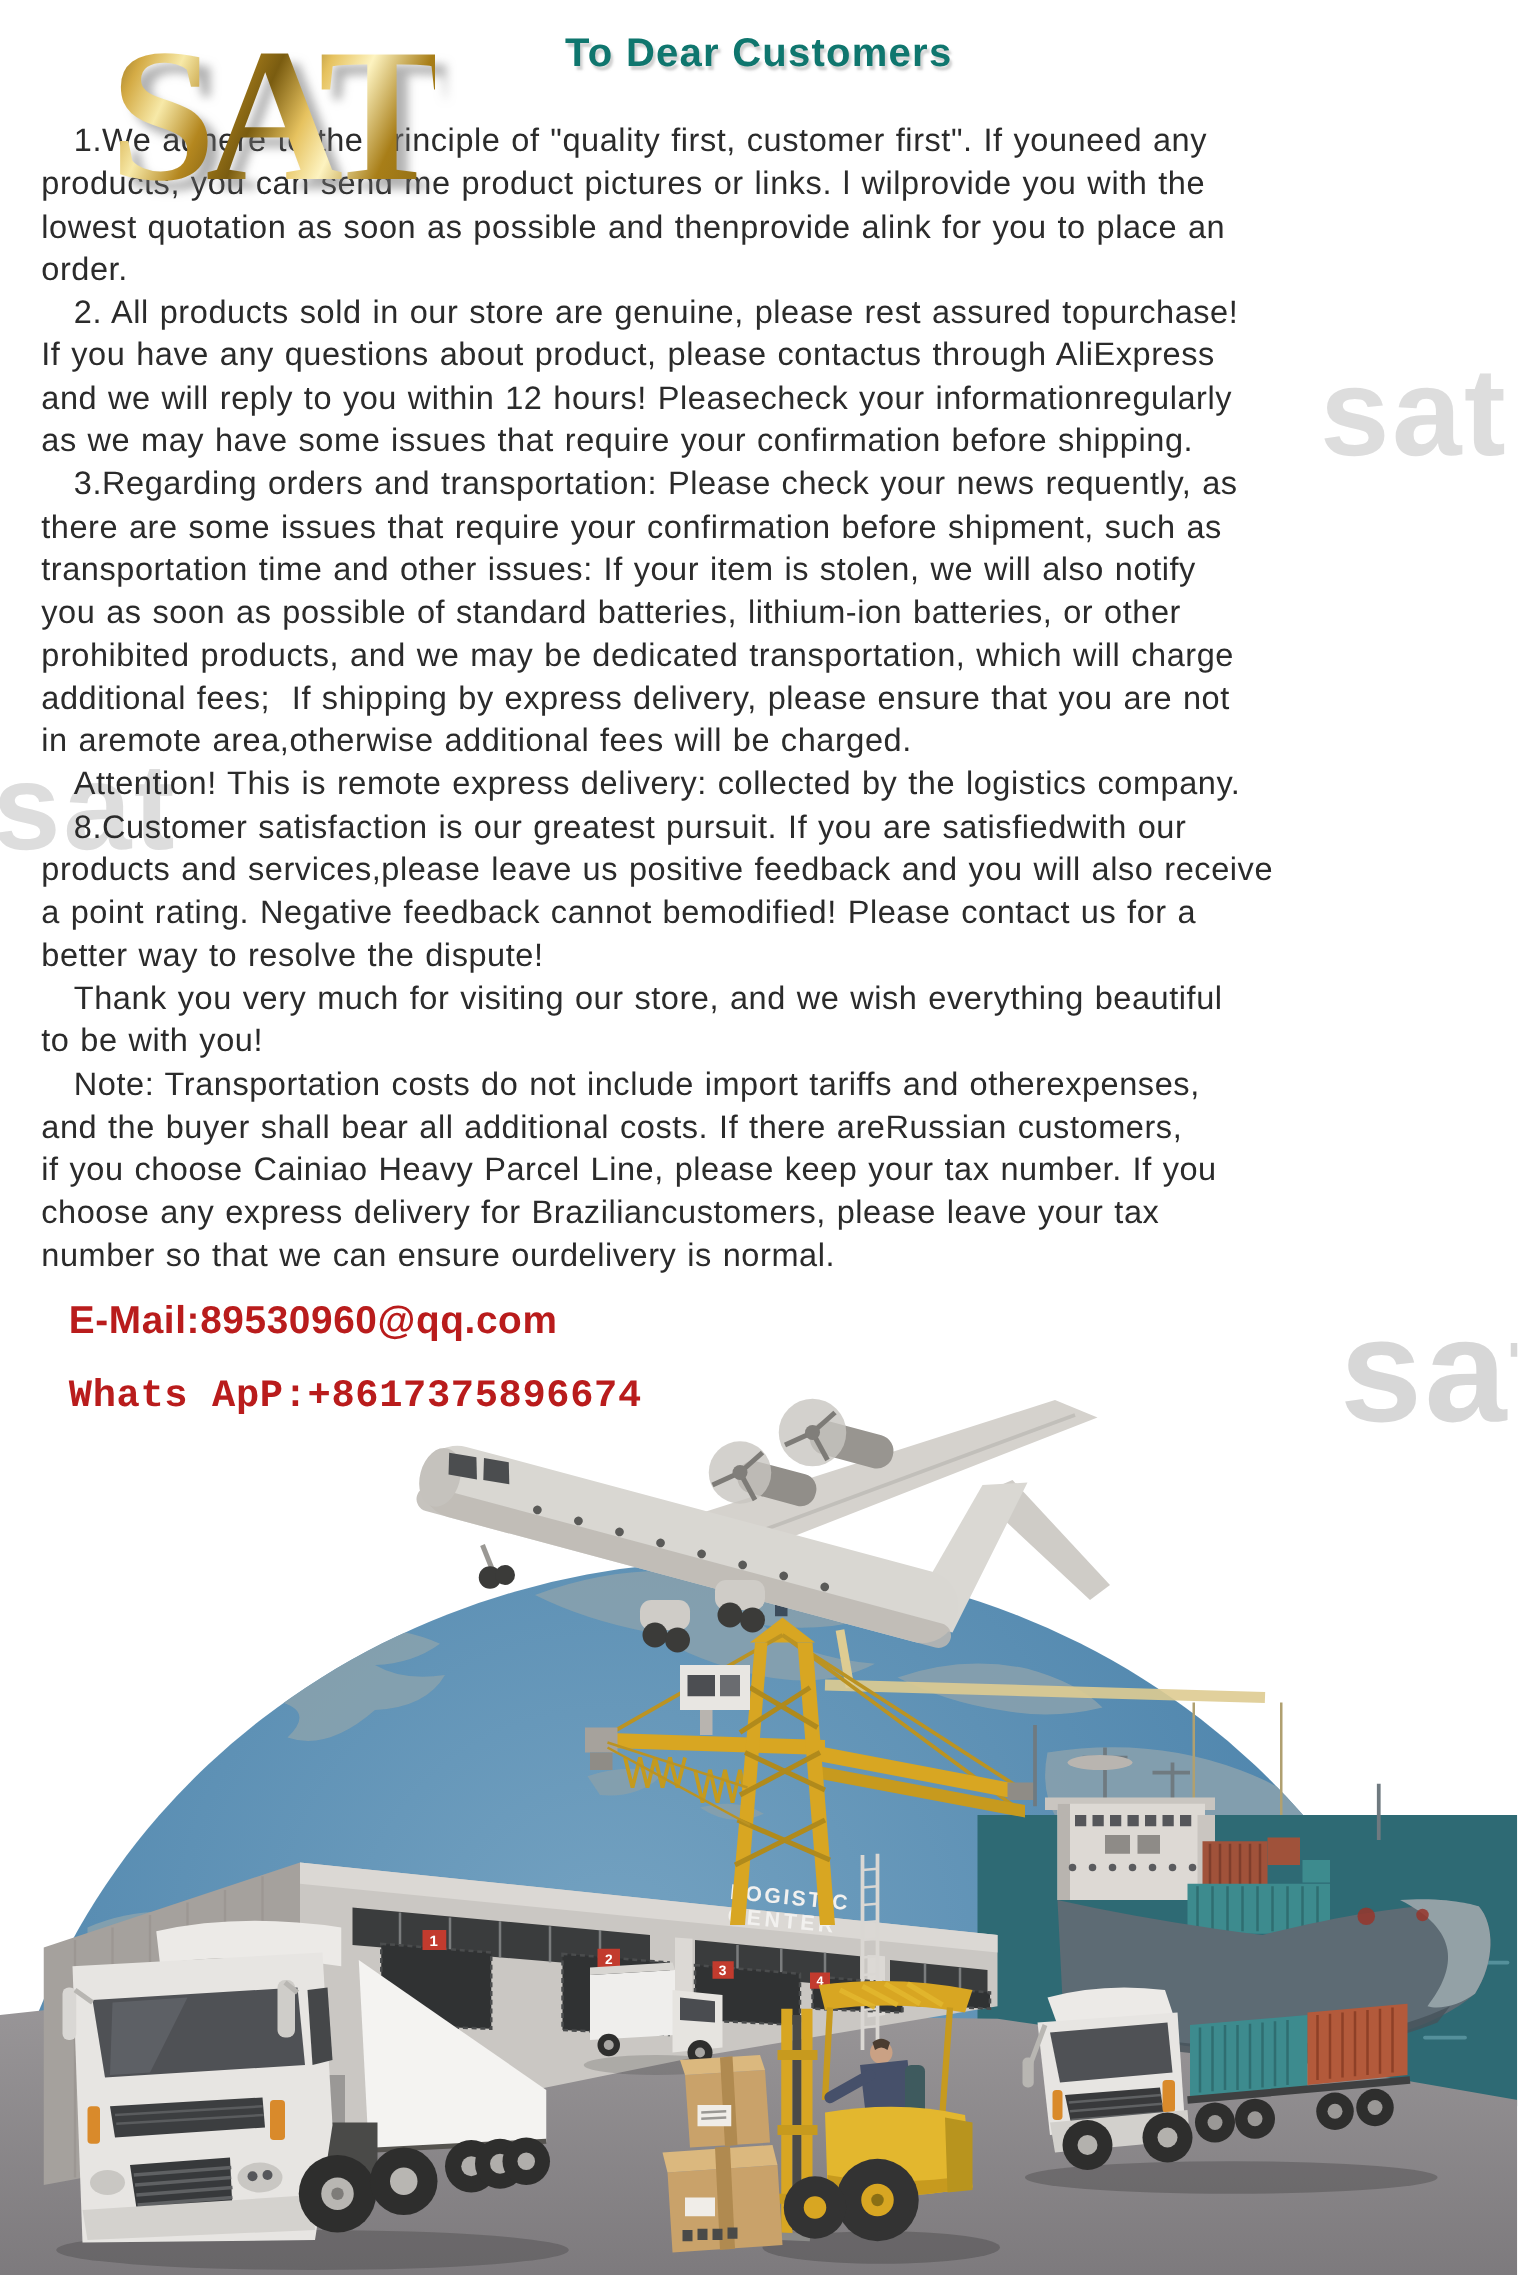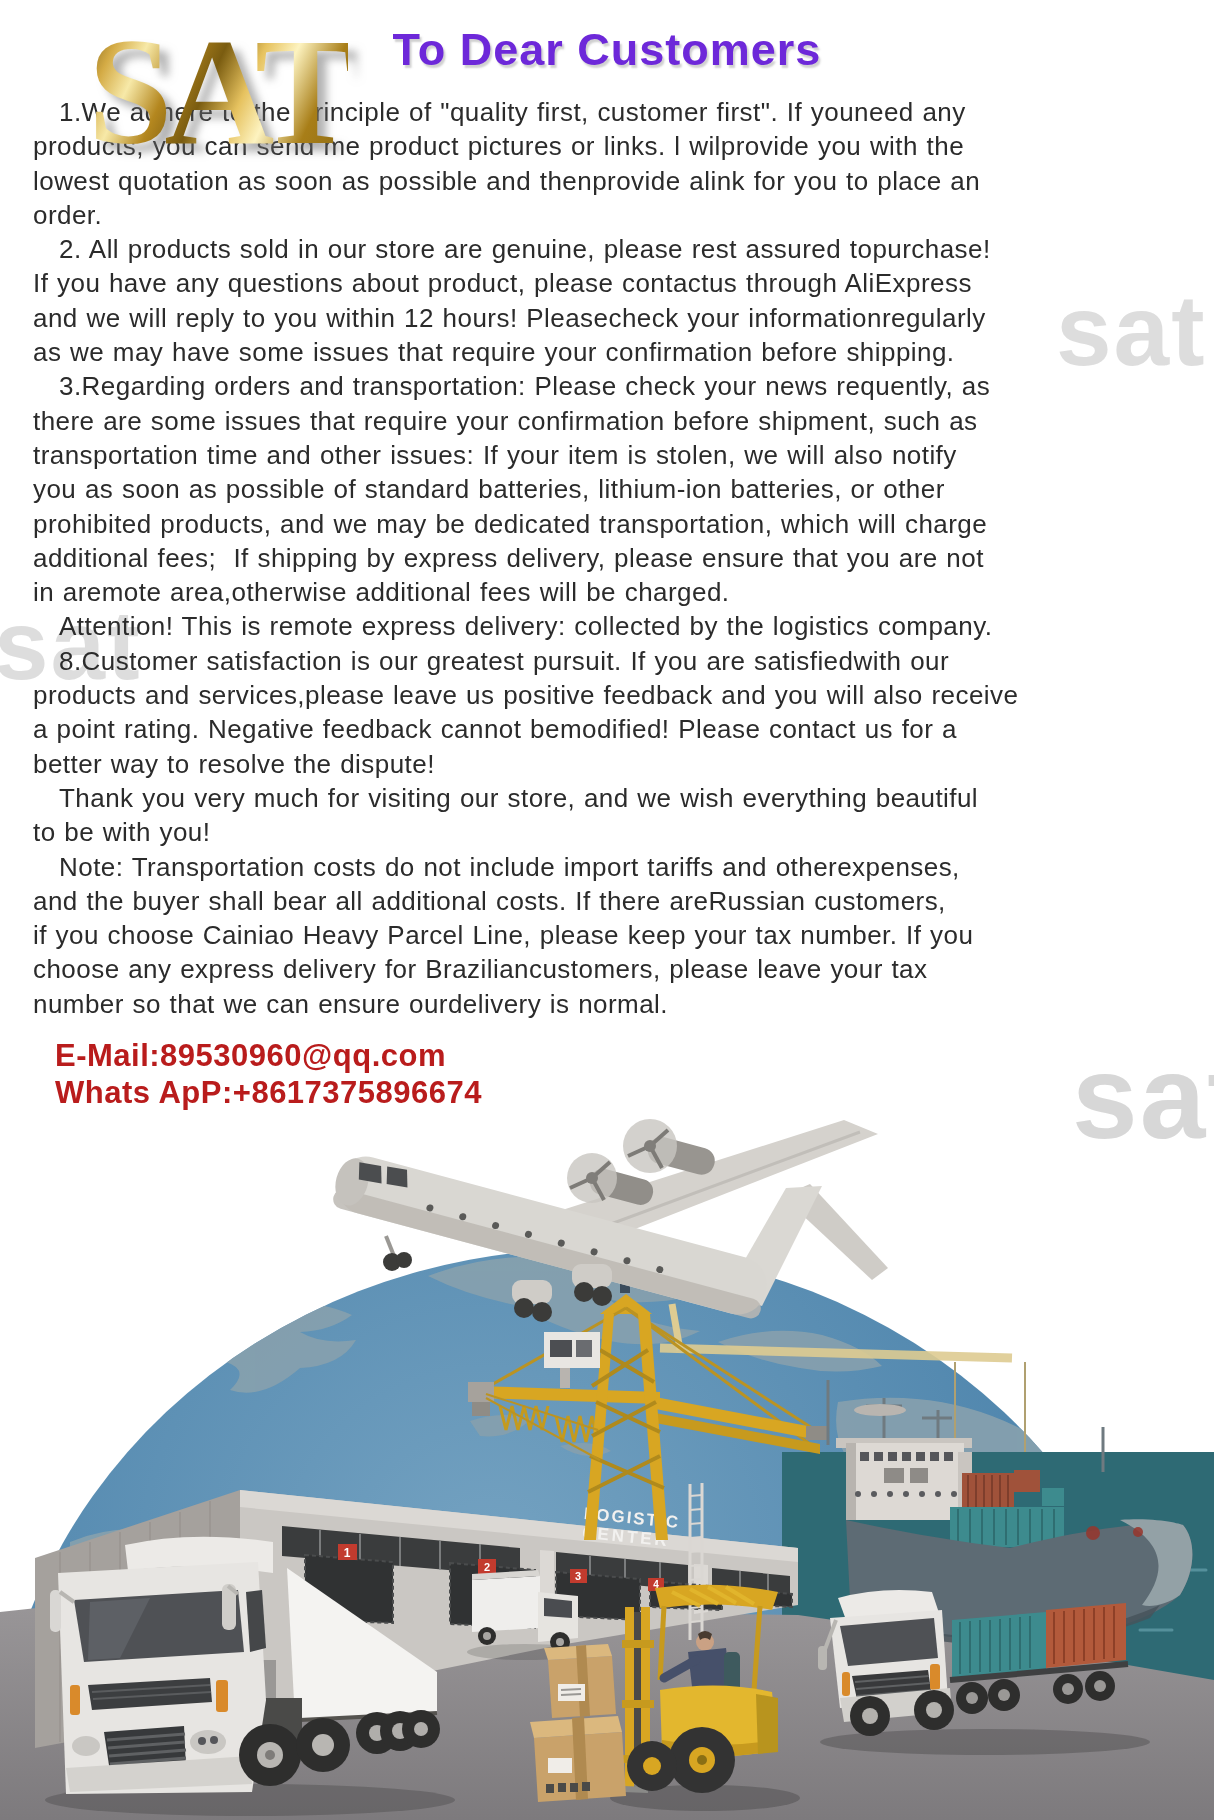--- a/index.html
+++ b/index.html
@@ -6,32 +6,32 @@
   .page{position:relative;width:1214px;height:1820px;background:#ffffff;overflow:hidden;
         font-family:"Liberation Sans",sans-serif;}
   
   .logo{position:absolute;left:88px;top:16px;z-index:3;
         font-family:"Liberation Serif",serif;font-weight:700;font-size:152px;line-height:1;
         letter-spacing:-8px;
         background:linear-gradient(115deg,#6e5210 0%,#d4ab45 12%,#f7e9a8 22%,#b4871f 34%,#7a5c10 46%,#e6c25f 58%,#fdf3c0 68%,#a87e18 82%,#8a6a14 100%);
         -webkit-background-clip:text;background-clip:text;color:transparent;
         filter:drop-shadow(9px 8px 4px rgba(115,115,115,.55));}
   .title{position:absolute;left:0;top:24px;width:100%;margin:0;text-align:center;z-index:2;
-         font-size:45px;font-weight:700;color:#6d28d9;letter-spacing:1px;
+         font-size:32px;font-weight:700;color:#0f766e;letter-spacing:1px;
          text-shadow:2px 3px 2px rgba(120,120,120,.35);}
   .wm{position:absolute;z-index:0;color:#c7c7c7;font-weight:700;line-height:1;letter-spacing:2px;}
   .wm-left{left:-6px;top:596px;font-size:98px;opacity:.6;}
   .wm-rt{left:1056px;top:280px;font-size:100px;opacity:.6;}
   .wm-br{left:1072px;top:1038px;font-size:118px;opacity:.7;}
   .body-text{position:absolute;left:33px;top:95px;width:1178px;z-index:2;
              font-size:26px;line-height:34.3px;color:#2b2b2b;letter-spacing:.45px;word-spacing:1px;}
   .body-text p{margin:0;white-space:pre-wrap;}
   .contact{position:absolute;left:55px;z-index:2;font-size:31px;font-weight:700;color:#b91c1c;letter-spacing:.5px;}
   .email{top:1038px;}
-  .whatsapp{top:1075px;}
+  .whatsapp{top:1100px;font-family:Liberation Mono, monospace;}
   .illustration{position:absolute;left:0;top:1100px;z-index:1;}
 </style>
 </head>
 <body>
 
 <div class="page">
 
   <div class="wm wm-left">sat</div>
   <div class="wm wm-rt">sat</div>
   <div class="wm wm-br">sat</div>

